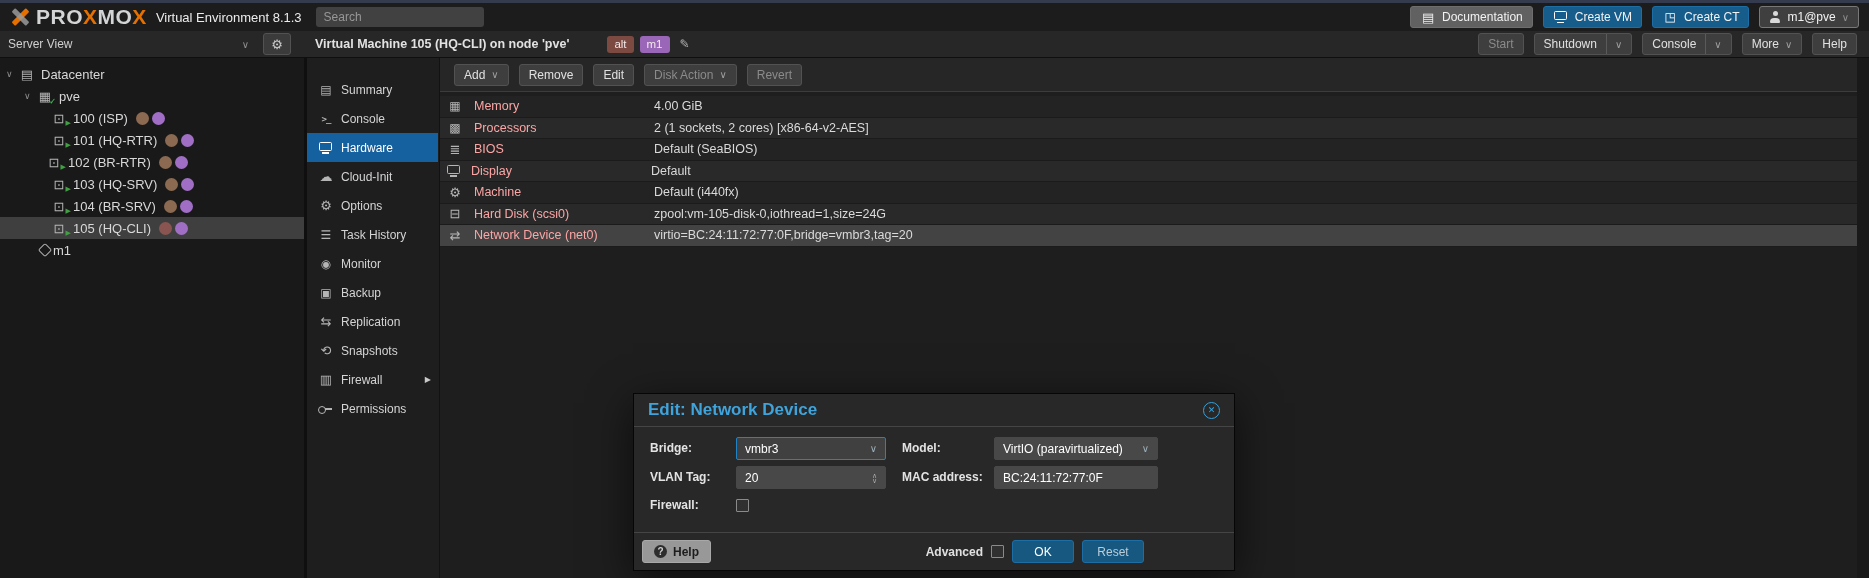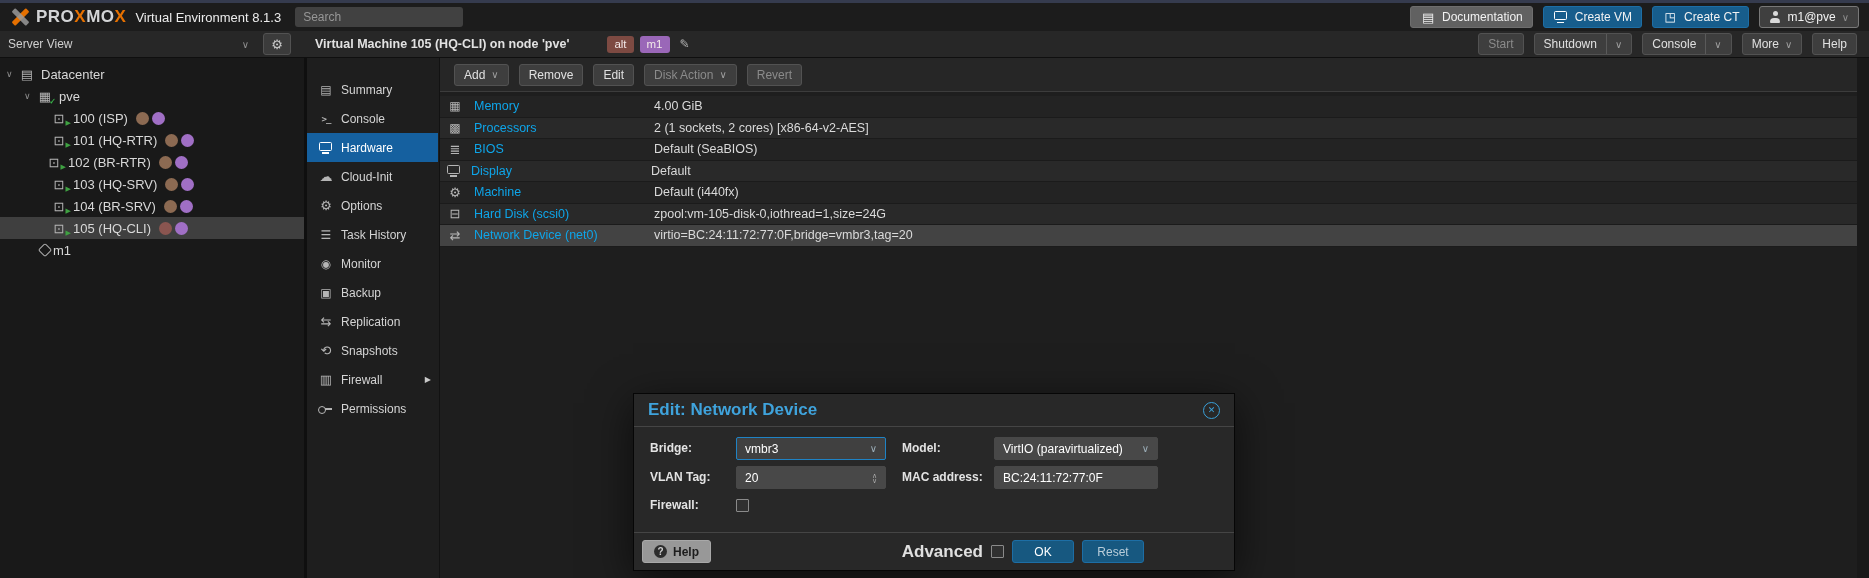--- a/index.html
+++ b/index.html
@@ -9,21 +9,21 @@
 
   
   .topstrip{position:absolute;left:0;top:0;width:100%;height:3px;background:#353b4e;}
   .header{position:absolute;left:0;top:3px;width:100%;height:28px;background:#1c1c1c;
           display:flex;align-items:center;padding:0 10px;}
   .logo{display:flex;align-items:center;gap:2px;}
   .logo-x{position:relative;width:20px;height:18px;margin-right:4px;}
   .logo-x::before,.logo-x::after{content:"";position:absolute;left:8px;top:-1px;width:5px;height:20px;border-radius:1px;}
   .logo-x::before{background:#e57000;transform:rotate(45deg);}
   .logo-x::after{background:#9a9a9a;transform:rotate(-45deg);opacity:.85;}
-  .brand{font-weight:bold;font-size:17px;letter-spacing:.5px;color:#d3d4d6;}
+  .brand{font-weight:bold;font-size:21px;letter-spacing:.5px;color:#d3d4d6;}
   .brand .ox{color:#e57000;}
   .subtitle{color:#ececec;font-size:13px;margin-left:7px;}
   .searchbox{margin-left:14px;width:168px;height:20px;background:#414141;border:none;border-radius:3px;
              color:#ddd;padding:0 8px;font-size:12px;font-family:"Liberation Sans",sans-serif;}
   .searchbox::placeholder{color:#979797;}
   .hdr-right{margin-left:auto;display:flex;gap:10px;align-items:center;}
   .hbtn{height:22px;display:inline-flex;align-items:center;gap:6px;padding:0 9px;border-radius:3px;
         font-size:12px;color:#f2f2f2;cursor:pointer;}
   .hbtn-gray{background:#616161;border:1px solid #6e6e6e;}
   .hbtn-blue{background:#175d8c;border:1px solid #1d6ea5;}
@@ -116,21 +116,21 @@
   .narrow:empty{display:none;}
 
   .tablearea{position:absolute;left:132px;top:0;right:12px;bottom:0;border-left:1px solid #121212;}
   .hwtoolbar{height:34px;background:#262626;border-bottom:1px solid #3c3c3c;display:flex;align-items:center;
              gap:10px;padding-left:14px;}
   .hwrows{position:absolute;left:0;right:0;top:38px;}
   .hwrow{height:21.5px;display:flex;align-items:center;border-bottom:1px solid #1b1b1b;background:#232323;cursor:pointer;}
   .hwrow:nth-child(even){background:#292929;}
   .hwrow.selected{background:#434343 !important;}
   .hicon{margin-left:7px;margin-right:11px;}
-  .hlabel{width:180px;color:#0ea5e9;font-size:12.5px;}
+  .hlabel{width:180px;color:#fca5a5;font-size:12.5px;}
   .hvalue{color:#dadada;font-size:12.5px;}
   .scrollgutter{position:absolute;right:0;top:0;width:12px;bottom:0;background:#191919;}
 
   
   .modal{position:absolute;left:633px;top:393px;width:602px;height:178px;background:#282828;
          border:1px solid #060606;box-shadow:0 10px 40px rgba(0,0,0,.6);}
   .mhead{height:33px;display:flex;align-items:center;padding:0 14px;border-bottom:1px solid #454545;}
   .mtitle{color:#3fa3dc;font-size:17px;font-weight:bold;}
   .mclose{margin-left:auto;width:17px;height:17px;border:1.5px solid #3aa0d8;border-radius:50%;color:#3aa0d8;
           display:flex;align-items:center;justify-content:center;font-size:9px;cursor:pointer;}
@@ -145,21 +145,21 @@
   .spinner{margin-left:auto;display:flex;flex-direction:column;align-items:center;color:#a9a9a9;font-size:7px;line-height:5px;}
   .spinner span::before{content:"∧";}
   .spinner span + span::before{content:"∨";}
   .mcheck{position:absolute;width:13px;height:13px;background:#303030;border:1px solid #8a8a8a;border-radius:1px;cursor:pointer;}
   .mfoot{position:absolute;left:0;right:0;bottom:0;height:38px;border-top:1px solid #454545;display:flex;
          align-items:center;padding:0 8px;}
   .helpbtn{height:23px;display:inline-flex;align-items:center;gap:6px;padding:0 11px;background:#989898;
            border:1px solid #a8a8a8;border-radius:3px;color:#1d1d1d;font-size:12px;font-weight:bold;cursor:pointer;}
   .helpbtn .ic-quest{background:#2d2d2d;color:#cfcfcf;width:13px;height:13px;}
   .footright{margin-left:auto;margin-right:82px;display:flex;align-items:center;gap:8px;}
-  .advlabel{font-size:17px;font-weight:bold;color:#e0e0e0;}
+  .advlabel{font-size:12px;font-weight:bold;color:#e0e0e0;}
   .advcheck{width:13px;height:13px;background:#303030;border:1px solid #8a8a8a;border-radius:1px;cursor:pointer;}
   .bluebtn{height:23px;min-width:62px;display:inline-flex;align-items:center;justify-content:center;padding:0 12px;
            background:#175880;border:1px solid #1d6ea5;border-radius:3px;color:#fff;font-size:12px;cursor:pointer;}
   .bluebtn.dim{color:#b9cdd9;}
 </style>
 </head>
 <body>
 
 <div class="topstrip"></div>
 

